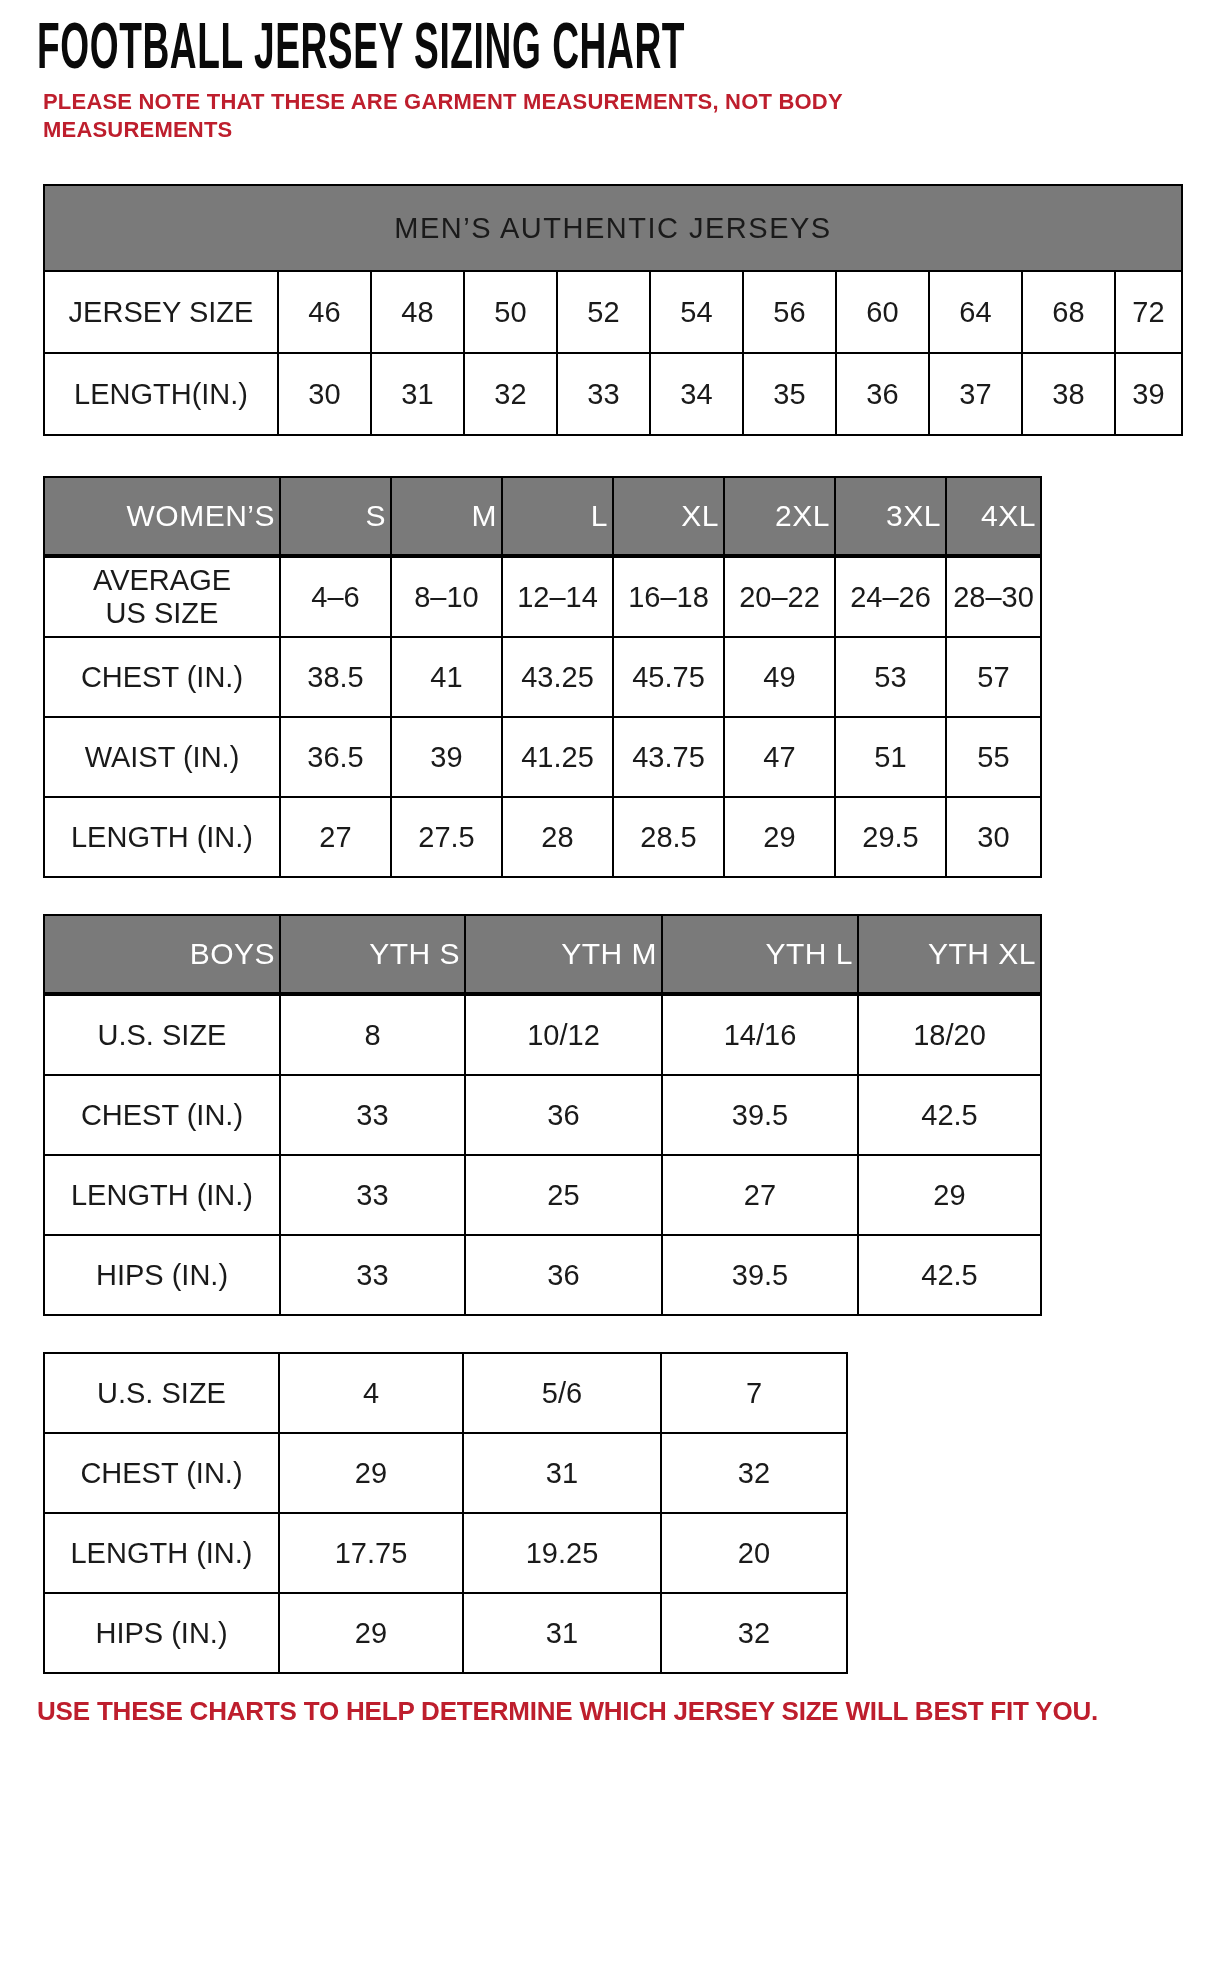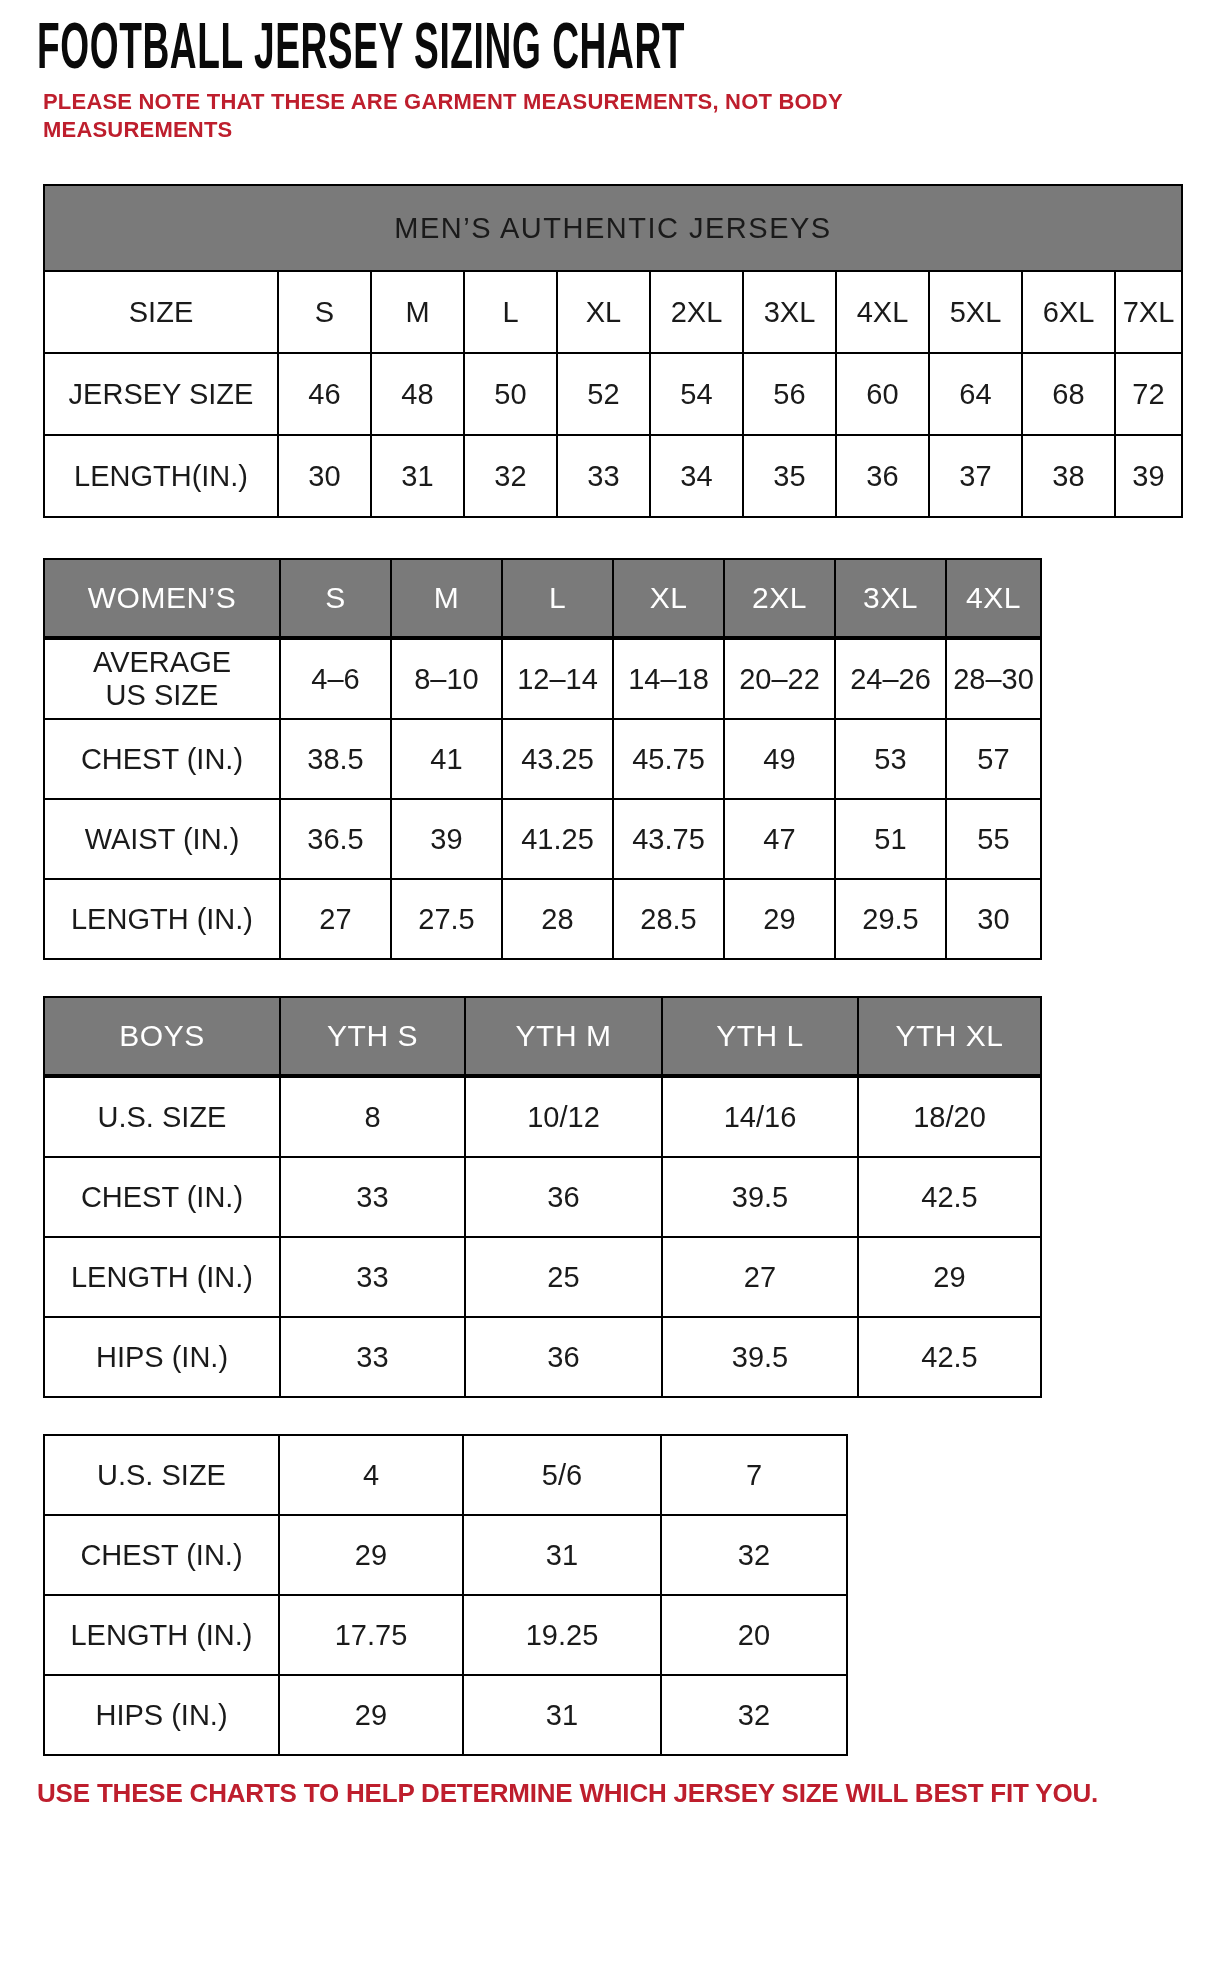--- a/index.html
+++ b/index.html
@@ -31,20 +31,21 @@
     padding:0 4px;overflow:hidden;
   }
   td.banner-cell{
     background:var(--gray);color:#ffffff;
     height:84px;font-size:37px;letter-spacing:1.5px;
   }
   tr.head-row th{
     background:var(--gray);color:#ffffff;
     height:76px;font-size:30px;font-weight:400;letter-spacing:0.5px;
     border-bottom:4px solid #000;
+    text-align:right;
   }
   tr.body-row td{height:78px;}
   table.mens tr.body-row td{height:80px;}
   td.label-cell{white-space:pre-line;line-height:1.15;}
 
   table.boys{margin-top:36px;}
   table.preschool{margin-top:36px;}
 
   
   .footer{
@@ -72,33 +73,20 @@
         <col style="width:93px">
         <col style="width:93px">
       <col style="width:93px">
         <col style="width:93px">
         <col style="width:93px">
       <col style="width:67px">
     </colgroup>
     <tbody>
         <tr class="banner-row">
           <td colspan="11" class="banner-cell">MEN’S AUTHENTIC JERSEYS</td>
-        </tr>
-        <tr class="body-row">
-          <td class="label-cell">SIZE</td>
-          <td class="value-cell">S</td>
-          <td class="value-cell">M</td>
-          <td class="value-cell">L</td>
-          <td class="value-cell">XL</td>
-          <td class="value-cell">2XL</td>
-          <td class="value-cell">3XL</td>
-          <td class="value-cell">4XL</td>
-          <td class="value-cell">5XL</td>
-          <td class="value-cell">6XL</td>
-          <td class="value-cell">7XL</td>
         </tr>
         <tr class="body-row">
           <td class="label-cell">JERSEY SIZE</td>
           <td class="value-cell">46</td>
           <td class="value-cell">48</td>
           <td class="value-cell">50</td>
           <td class="value-cell">52</td>
           <td class="value-cell">54</td>
           <td class="value-cell">56</td>
           <td class="value-cell">60</td>
@@ -143,21 +131,21 @@
           <th>2XL</th>
           <th>3XL</th>
           <th>4XL</th>
         </tr>
         <tr class="body-row">
           <td class="label-cell">AVERAGE
 US SIZE</td>
           <td class="value-cell">4–6</td>
           <td class="value-cell">8–10</td>
           <td class="value-cell">12–14</td>
-          <td class="value-cell">14–18</td>
+          <td class="value-cell">16–18</td>
           <td class="value-cell">20–22</td>
           <td class="value-cell">24–26</td>
           <td class="value-cell">28–30</td>
         </tr>
         <tr class="body-row">
           <td class="label-cell">CHEST (IN.)</td>
           <td class="value-cell">38.5</td>
           <td class="value-cell">41</td>
           <td class="value-cell">43.25</td>
           <td class="value-cell">45.75</td>

